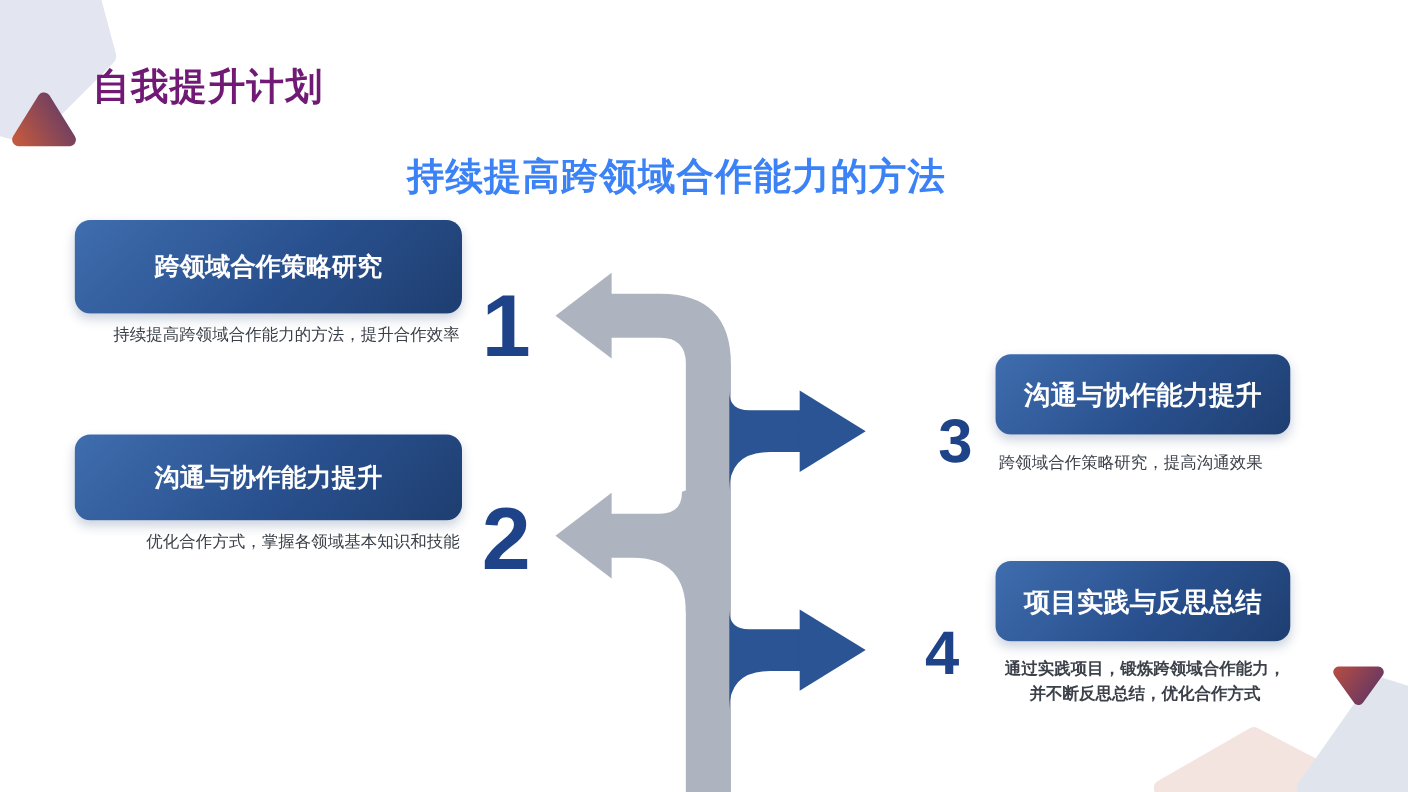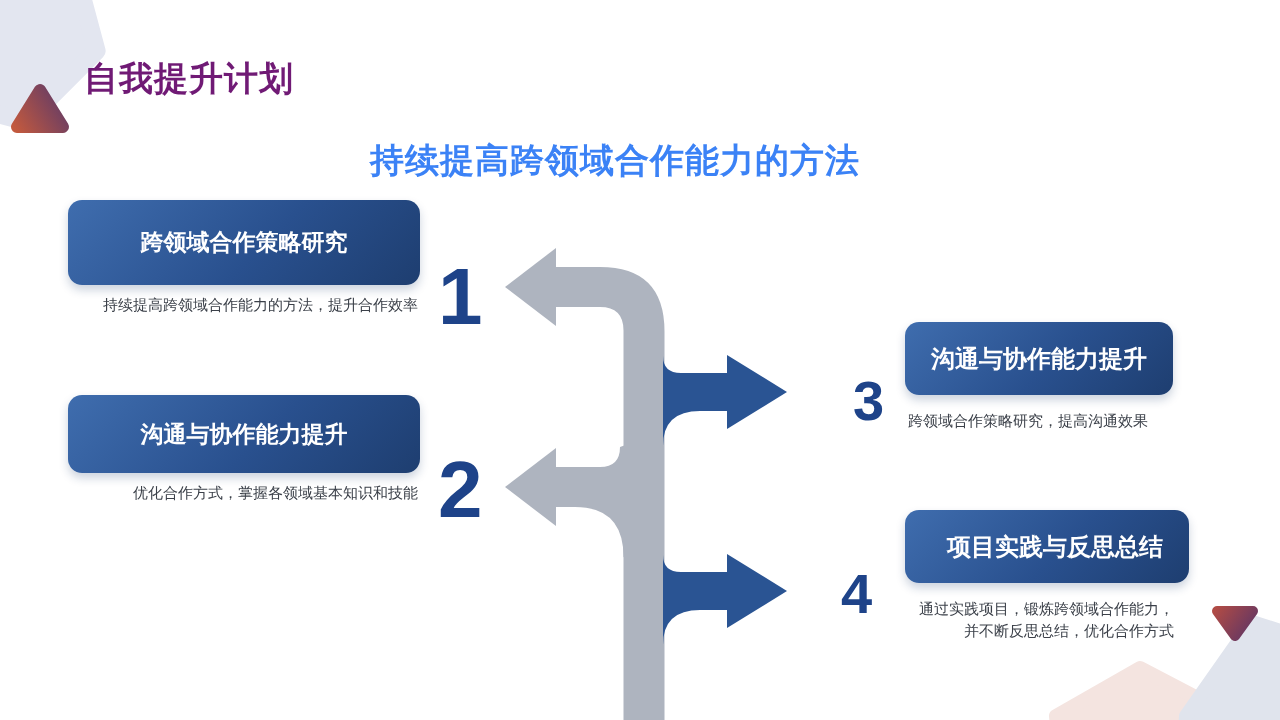--- a/index.html
+++ b/index.html
@@ -19,28 +19,28 @@
     background:linear-gradient(135deg,#3F6DAE 0%,#29508E 55%,#1E3E70 100%);
     box-shadow:0 5px 10px rgba(25,55,105,0.22);
     display:flex;align-items:center;justify-content:center;
     color:#ffffff;font-weight:bold;
   }
   .pill-left{left:68px;width:352px;font-size:23px;}
   .pill-right{left:905px;width:268px;font-size:24px;}
   .pill1{top:200px;height:85px;}
   .pill2{top:395px;height:78px;}
   .pill3{top:322px;height:73px;}
-  .pill4{top:510px;height:73px;padding-left:16px;}
+  .pill4{top:510px;height:73px;}
   .desc{
     font-size:15px;line-height:22px;color:#3B4049;
   }
   .desc1{left:85px;top:294px;width:333px;text-align:right;}
   .desc2{left:85px;top:482px;width:333px;text-align:right;}
   .desc3{left:908px;top:410px;width:350px;text-align:left;}
-  .desc4{left:908px;top:598px;width:266px;text-align:right;}
+  .desc4{left:908px;top:598px;width:266px;text-align:center;font-weight:bold;}
   .stepnum{
     color:#1E4389;font-weight:bold;line-height:1;
   }
   .num1{left:438px;top:257px;font-size:80px;}
   .num2{left:438px;top:450px;font-size:80px;}
   .num3{left:853px;top:373px;font-size:56px;}
   .num4{left:841px;top:566px;font-size:56px;}
   .layer{position:absolute;left:0;top:0;width:1280px;height:720px;pointer-events:none;}
   .textlayer{z-index:2;}
   .gfx{z-index:1;}

